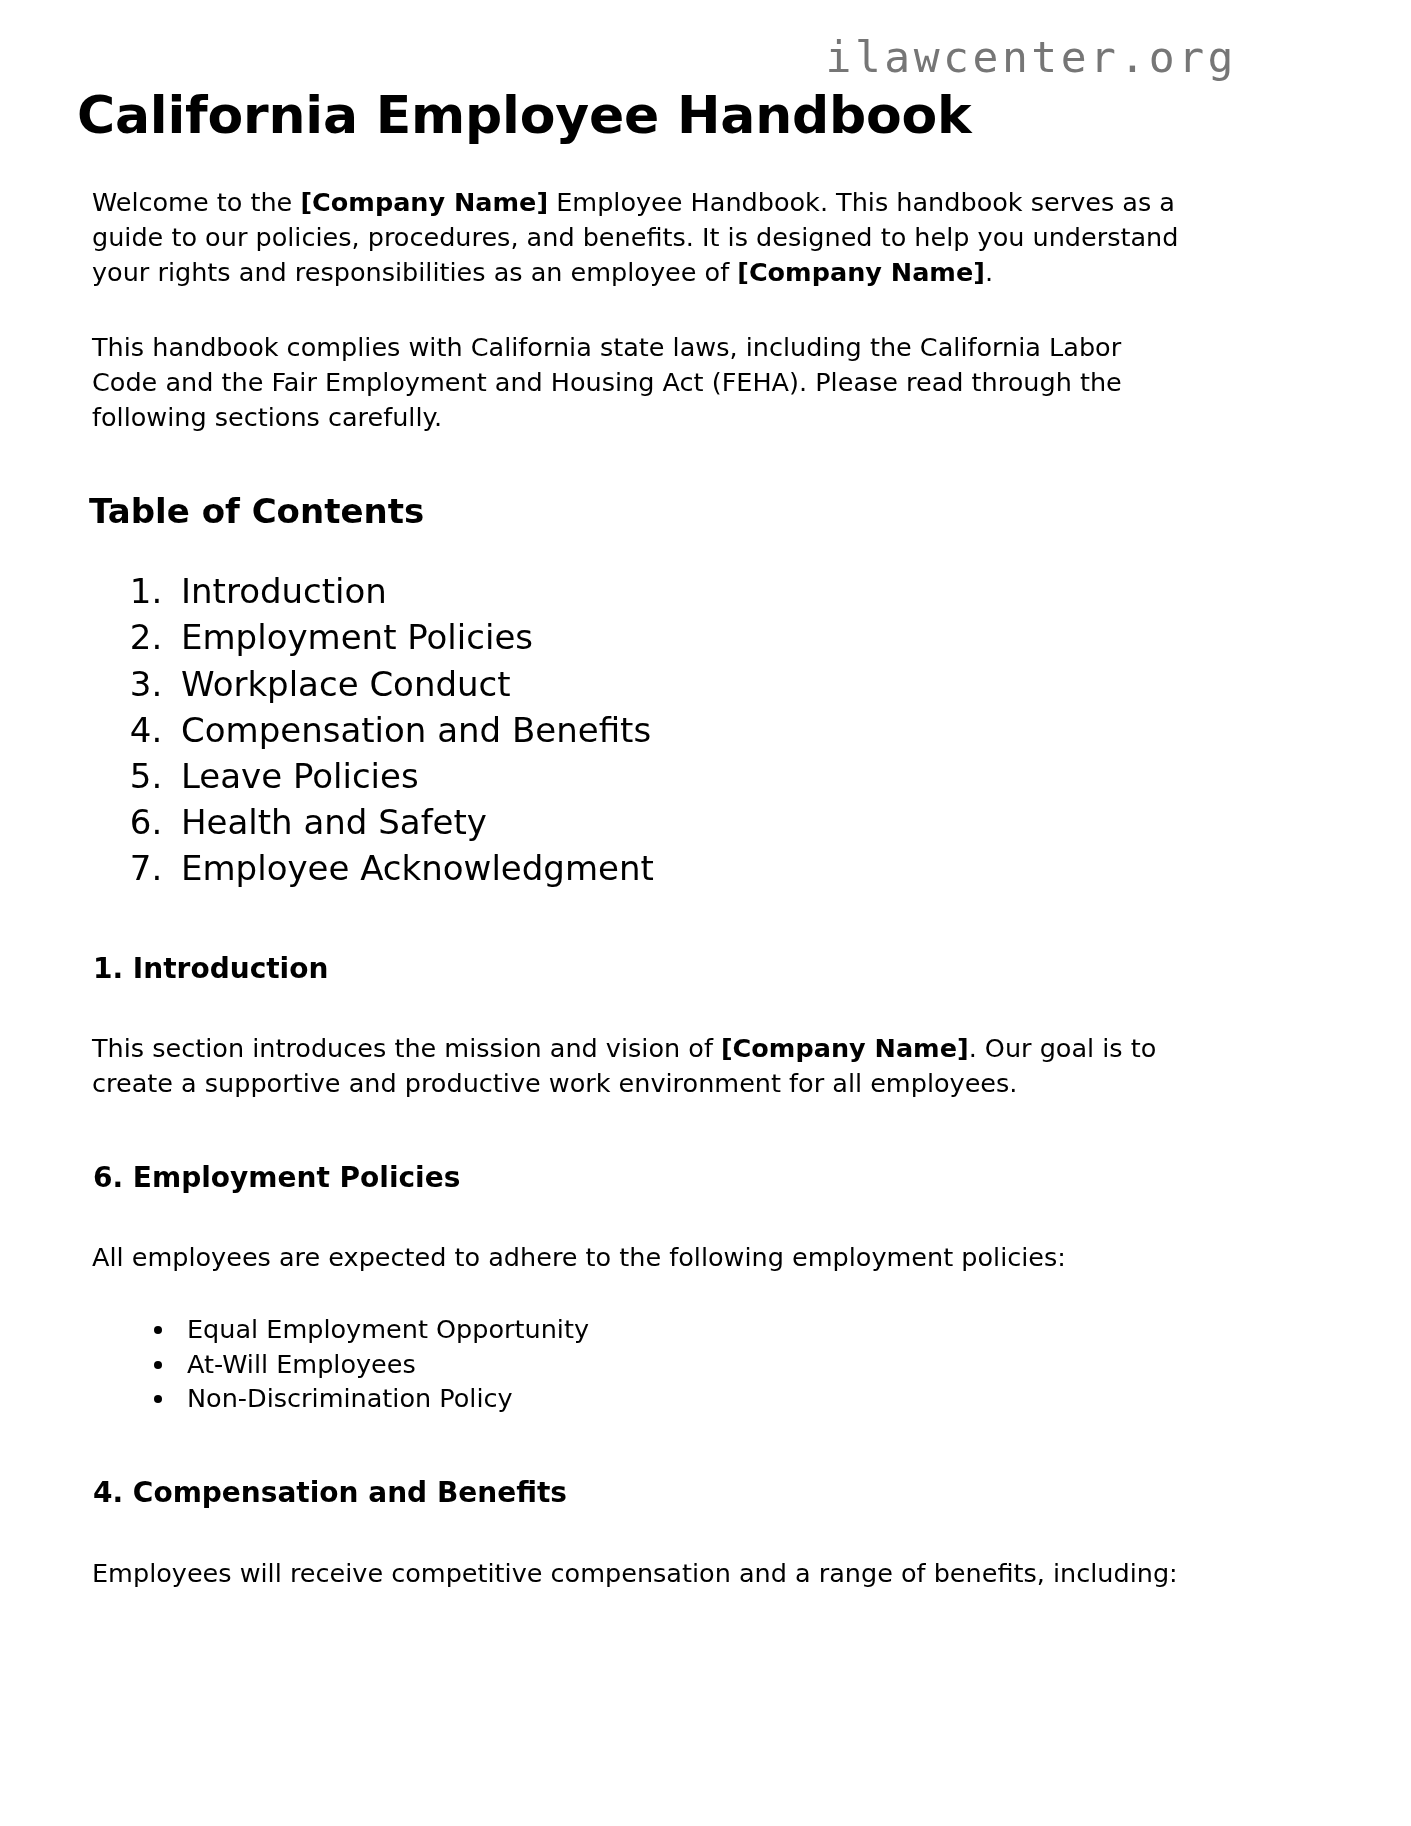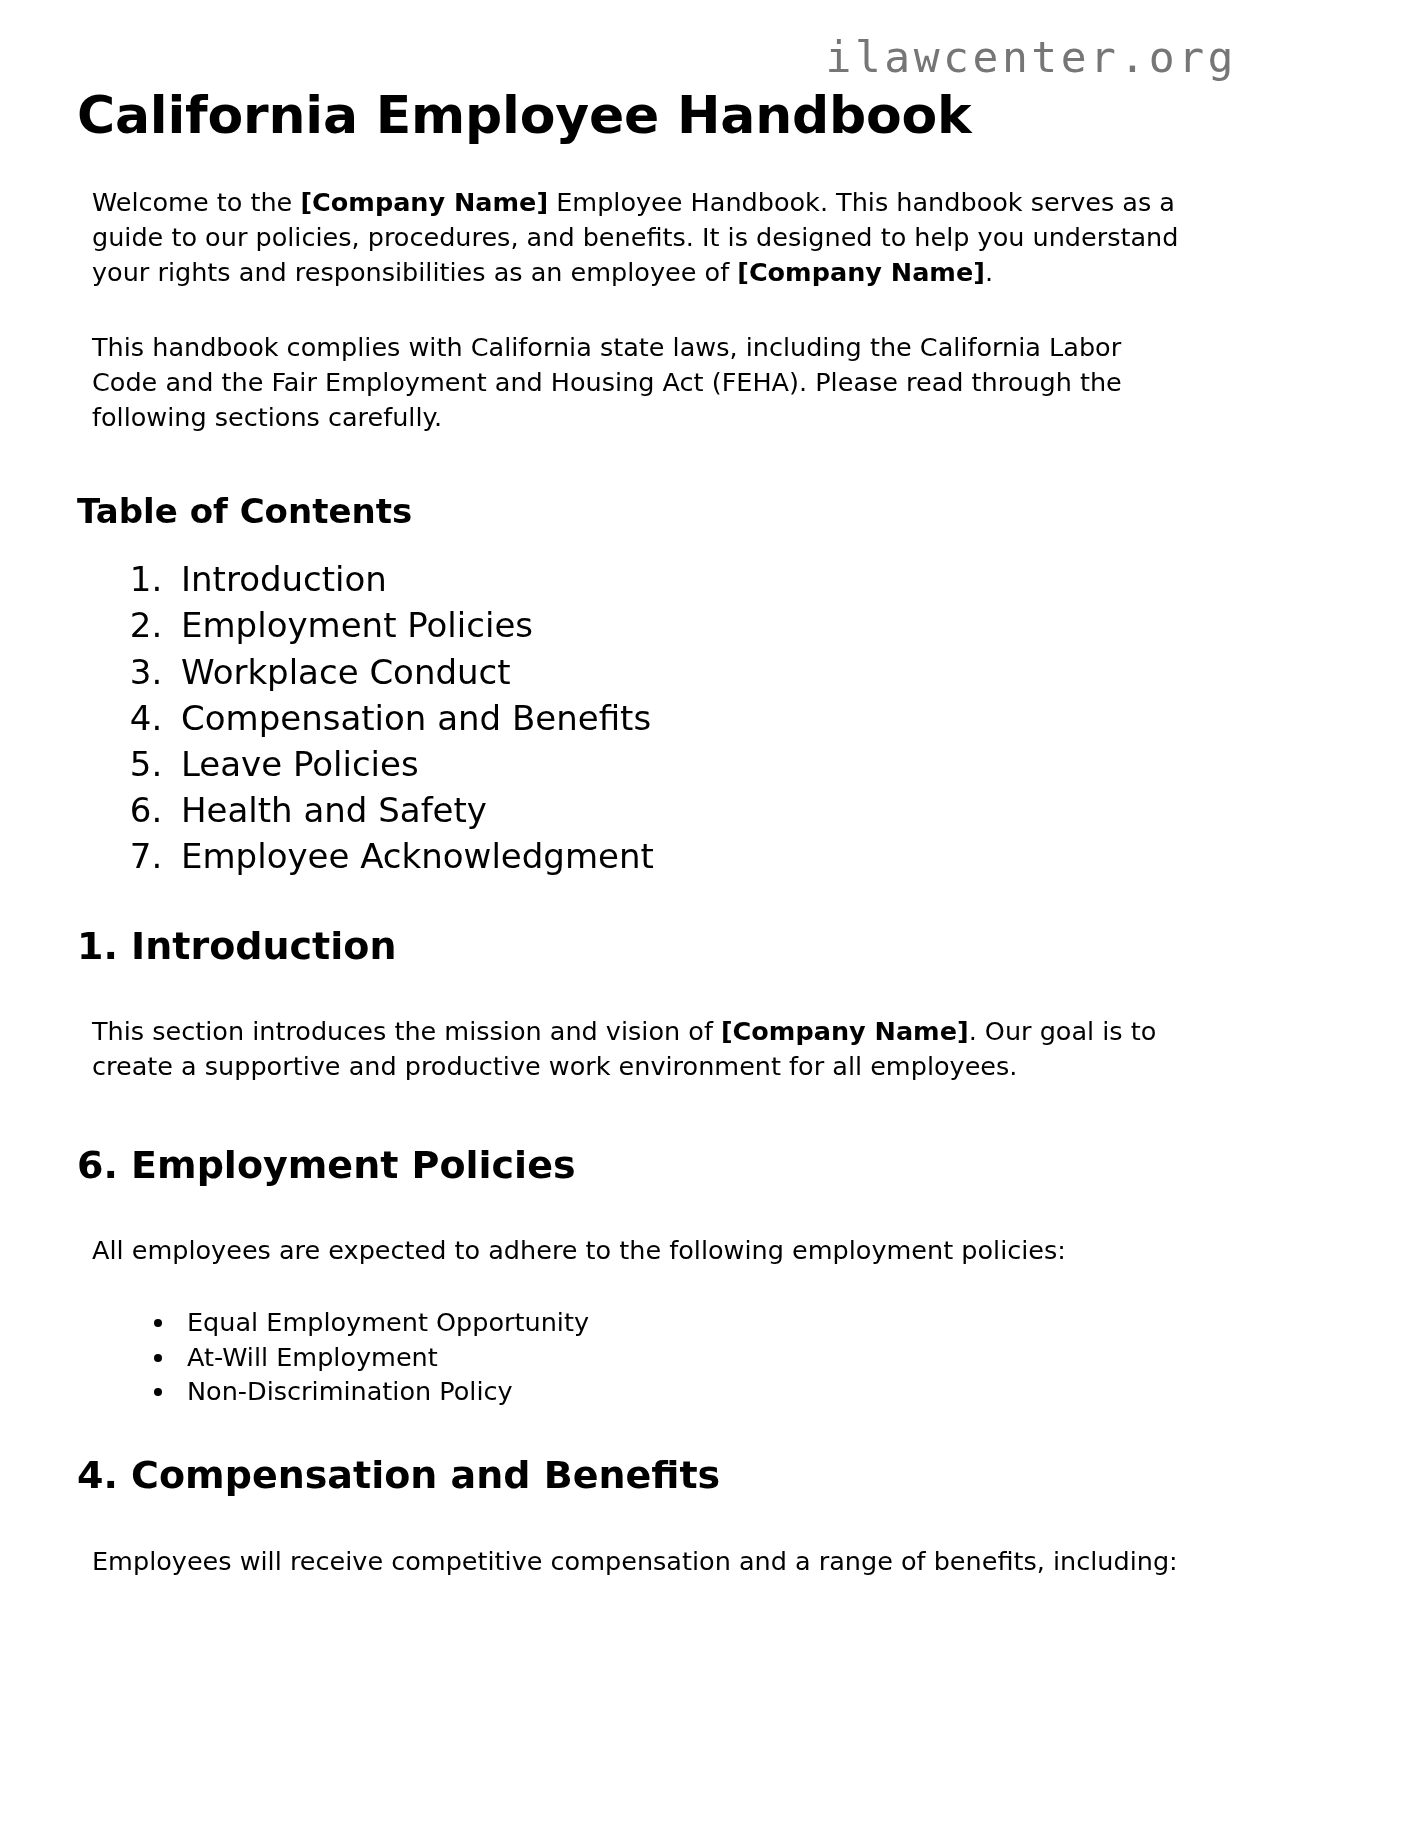--- a/index.html
+++ b/index.html
@@ -41,31 +41,31 @@
   
   h1.doc-title {
     font-size: 52px;
     font-weight: bold;
     letter-spacing: -0.2px;
     margin: 0;
     padding-top: 86px;
     line-height: 1.12;
   }
   h2.section-head {
-    font-size: 38px;
+    font-size: 28px;
     font-weight: bold;
-    margin: 0;
+    margin: 16px;
     padding-top: 44px;
     padding-bottom: 4px;
     line-height: 1.2;
   }
   h2.toc-head {
     font-size: 34px;
     font-weight: bold;
-    margin: 0;
+    margin: 12px;
     padding-top: 42px;
     padding-bottom: 2px;
     line-height: 1.2;
   }
 
   
   p.body {
     font-size: 25.5px;
     line-height: 1.36;
     margin: 15px;
@@ -135,21 +135,21 @@
   <div id="sections-host">
       <div class="section-block">
         <h2 class="section-head">1. Introduction</h2>
         <p class="body"><span>This section introduces the mission and vision of </span><b>[Company Name]</b><span>. Our goal is to create a supportive and productive work environment for all employees.</span></p>
       </div>
       <div class="section-block">
         <h2 class="section-head">6. Employment Policies</h2>
         <p class="body"><span>All employees are expected to adhere to the following employment policies:</span></p>
         <ul class="bullets">
           <li>Equal Employment Opportunity</li>
-          <li>At-Will Employment</li>
+          <li>At-Will Employees</li>
           <li>Non-Discrimination Policy</li>
         </ul>
       </div>
       <div class="section-block">
         <h2 class="section-head">4. Compensation and Benefits</h2>
         <p class="body"><span>Employees will receive competitive compensation and a range of benefits, including:</span></p>
       </div>
     </div>
 
 </div>

